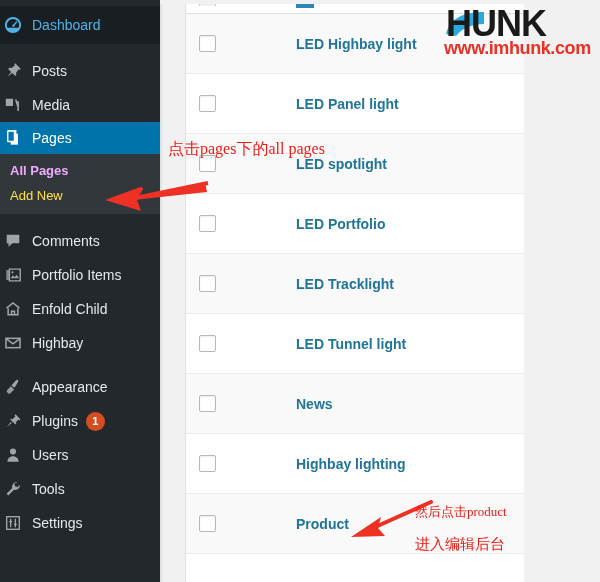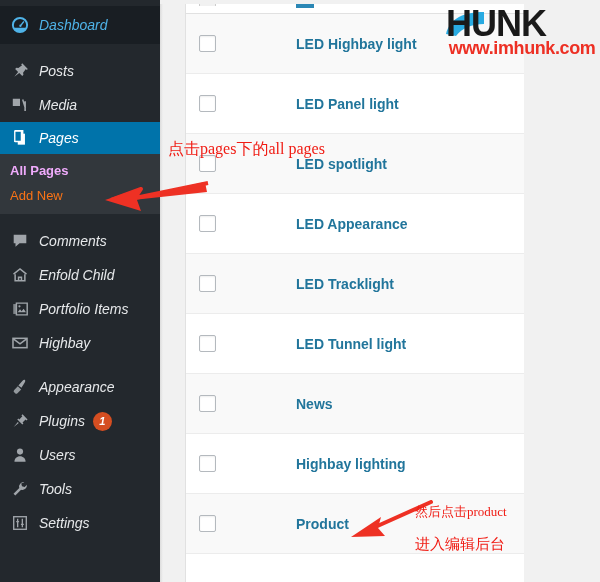--- a/index.html
+++ b/index.html
@@ -13,42 +13,42 @@
 
   
   #sidebar{
     position:absolute;left:0;top:0;width:160px;height:582px;
     background:#23282d;color:#eee;
   }
   .topbar{position:absolute;left:0;top:0;width:160px;height:6px;background:#23282d;}
   .menu{position:absolute;left:0;top:6px;width:160px;}
   .mi{
     position:relative;display:flex;align-items:center;
-    height:34px;padding-left:10px;box-sizing:border-box;
-    font-size:14px;color:#e6e8ea;white-space:nowrap;font-style:italic;
+    height:34px;padding-left:3px;box-sizing:border-box;
+    font-size:14px;color:#e6e8ea;white-space:nowrap;
   }
   .mi .ico{
     width:20px;height:20px;margin-right:9px;flex:0 0 20px;
     display:flex;align-items:center;justify-content:center;
     color:#a0a5aa;
   }
   .mi .ico svg{display:block;}
   .mi.dash{background:#191e23;color:#4fb3e8;height:38px;}
   .mi.dash .ico{color:#4fb3e8;}
   .mi.current{background:#0073aa;color:#fff;height:32px;}
   .mi.current .ico{color:#fff;}
   .mi.current:after{
     content:"";position:absolute;right:-8px;top:50%;margin-top:-8px;
     border-top:8px solid transparent;border-bottom:8px solid transparent;
     border-right:8px solid #f1f1f1;
   }
   .sub{background:#32373c;padding:4px 0 6px 0;}
   .sub .si{
     display:block;font-size:13px;padding:5px 0 5px 10px;
-    color:#f97316;white-space:nowrap;
+    color:#fde047;white-space:nowrap;
   }
   .sub .si.active{color:#f0abfc;font-weight:bold;}
   .spacer{height:10px;}
 
   
   #content{
     position:absolute;left:160px;top:4px;width:364px;height:582px;
     background:#8b5cf6;overflow:hidden;
   }
   #gutter{position:absolute;left:0;top:0;width:25px;height:582px;background:#f1f1f1;}
@@ -82,21 +82,21 @@
 
   
   #logo{
     position:absolute;left:444px;top:4px;width:156px;height:68px;
     pointer-events:none;
   }
   #logo .wm{
     position:absolute;left:0;top:34px;width:156px;
     font-family:"Liberation Sans","DejaVu Sans",sans-serif;
     font-size:18px;font-weight:bold;color:#ed3024;letter-spacing:-0.4px;
-    text-align:center;
+    text-align:left;
   }
 
   
   .anno{
     position:absolute;color:#f01c14;white-space:nowrap;
     font-family:"Liberation Serif","DejaVu Serif",serif;
     font-size:16px;
   }
   #anno-top{left:168px;top:139px;}
   #anno-b1{left:415px;top:503px;font-size:13px;}
@@ -164,43 +164,43 @@
         <span class="ico">
           <svg width="18" height="18" viewBox="0 0 20 20" fill="currentColor">
             <path d="M3 3h14v9.5H9.5L5 16.5v-4H3V3z"></path>
           </svg>
         </span>
         <span>Comments</span>
       </div>
 
       <div class="mi">
         <span class="ico">
+          <svg width="18" height="18" viewBox="0 0 20 20" fill="currentColor">
+            <path d="M2.5 4.5h3v11h-3z" opacity=".75"></path>
+            <path d="M6 3.5h12v13H6z" fill="none" stroke="currentColor" stroke-width="1.6"></path>
+            <path d="M7.4 13.5l2.6-3.2 1.8 2.1 2.2-2.6 2.6 3.7H7.4z"></path>
+            <circle cx="9.4" cy="7" r="1.2"></circle>
+          </svg>
+        </span>
+        <span>Portfolio Items</span>
+      </div>
+
+      <div class="mi">
+        <span class="ico">
           <svg width="18" height="18" viewBox="0 0 20 20" fill="none" stroke="currentColor" stroke-width="1.7">
             <path d="M2.8 9L10 3.2 17.2 9"></path>
             <path d="M4.6 9.2v7.2h10.8V9.2"></path>
             <path d="M8.4 16.4v-4h3.2v4"></path>
           </svg>
         </span>
         <span>Enfold Child</span>
       </div>
 
       <div class="mi">
         <span class="ico">
-          <svg width="18" height="18" viewBox="0 0 20 20" fill="currentColor">
-            <path d="M2.5 4.5h3v11h-3z" opacity=".75"></path>
-            <path d="M6 3.5h12v13H6z" fill="none" stroke="currentColor" stroke-width="1.6"></path>
-            <path d="M7.4 13.5l2.6-3.2 1.8 2.1 2.2-2.6 2.6 3.7H7.4z"></path>
-            <circle cx="9.4" cy="7" r="1.2"></circle>
-          </svg>
-        </span>
-        <span>Portfolio Items</span>
-      </div>
-
-      <div class="mi">
-        <span class="ico">
           <svg width="18" height="18" viewBox="0 0 20 20" fill="none" stroke="currentColor" stroke-width="1.7">
             <rect x="2.2" y="4.8" width="15.6" height="10.4"></rect>
             <path d="M2.6 5.4L10 11l7.4-5.6"></path>
           </svg>
         </span>
         <span>Highbay</span>
       </div>
 
       <div class="spacer"></div>
 
@@ -281,21 +281,21 @@
         <div class="ttl">LED Panel light</div>
       </div>
 
       <div class="row alt">
         <div class="cb"></div>
         <div class="ttl">LED spotlight</div>
       </div>
 
       <div class="row">
         <div class="cb"></div>
-        <div class="ttl">LED Appearance</div>
+        <div class="ttl">LED Portfolio</div>
       </div>
 
       <div class="row alt">
         <div class="cb"></div>
         <div class="ttl">LED Tracklight</div>
       </div>
 
       <div class="row">
         <div class="cb"></div>
         <div class="ttl">LED Tunnel light</div>

